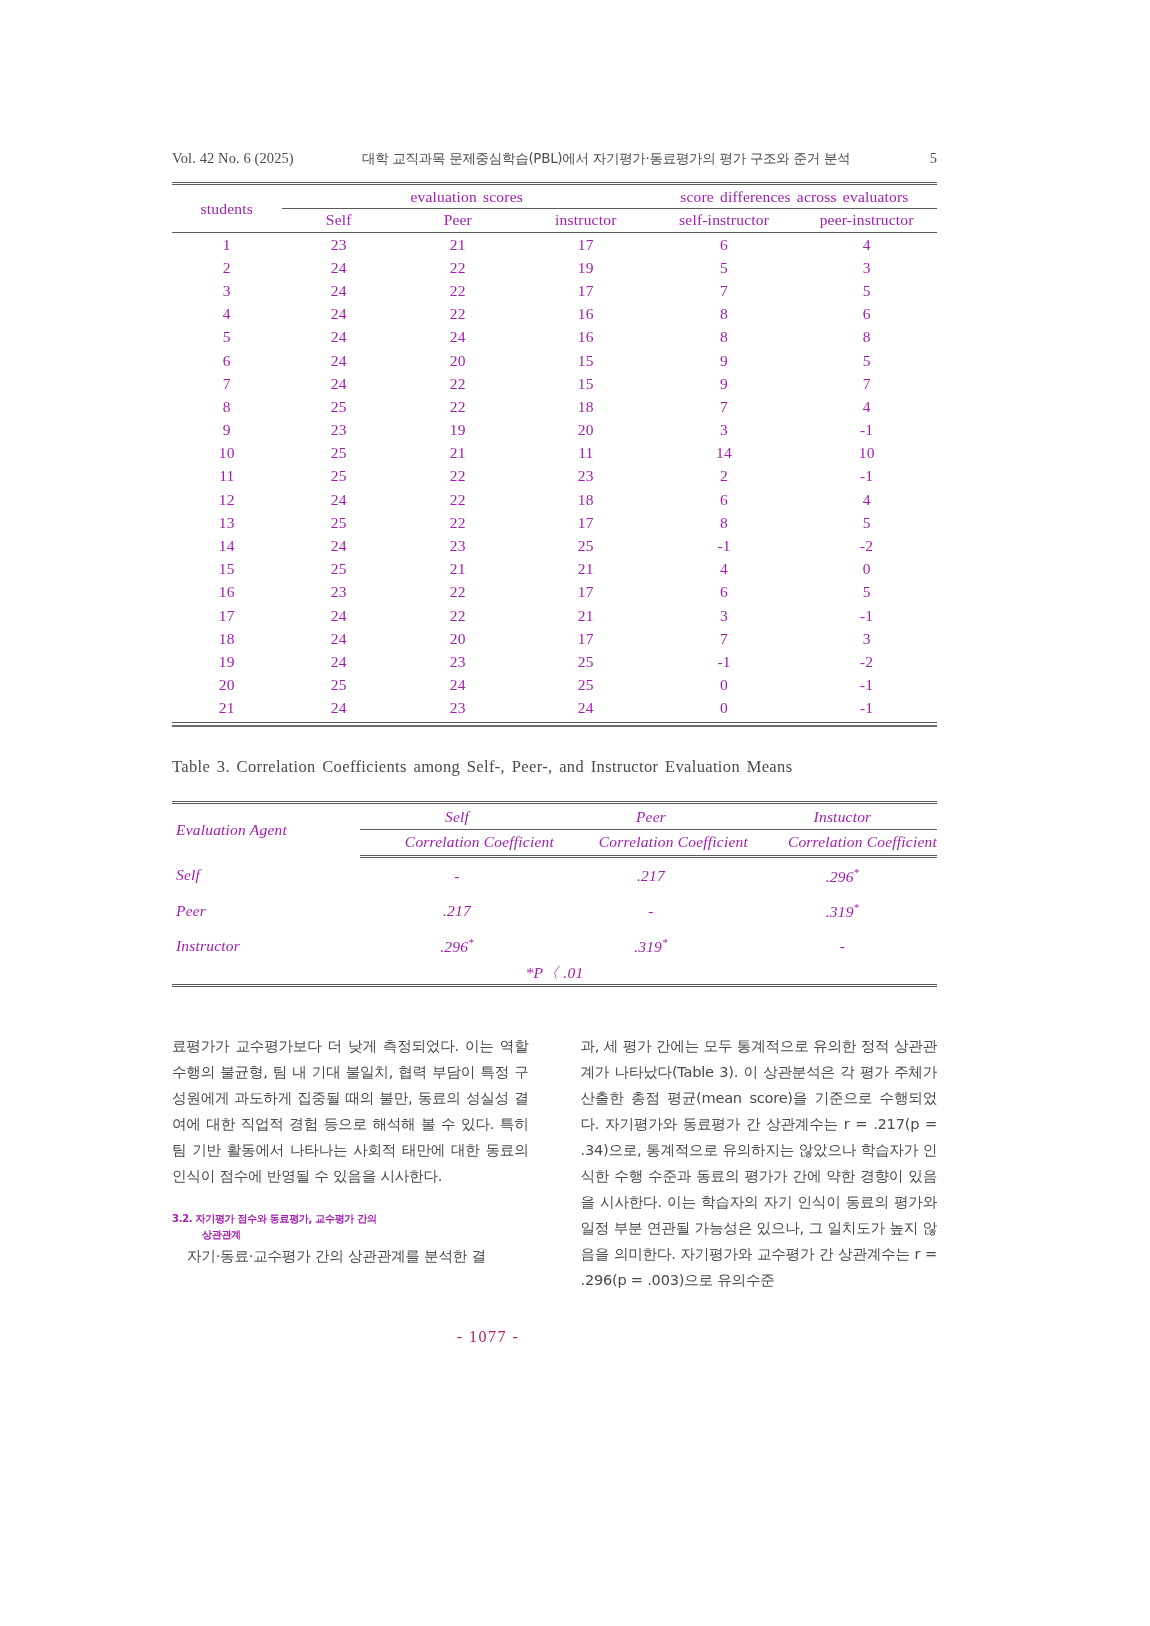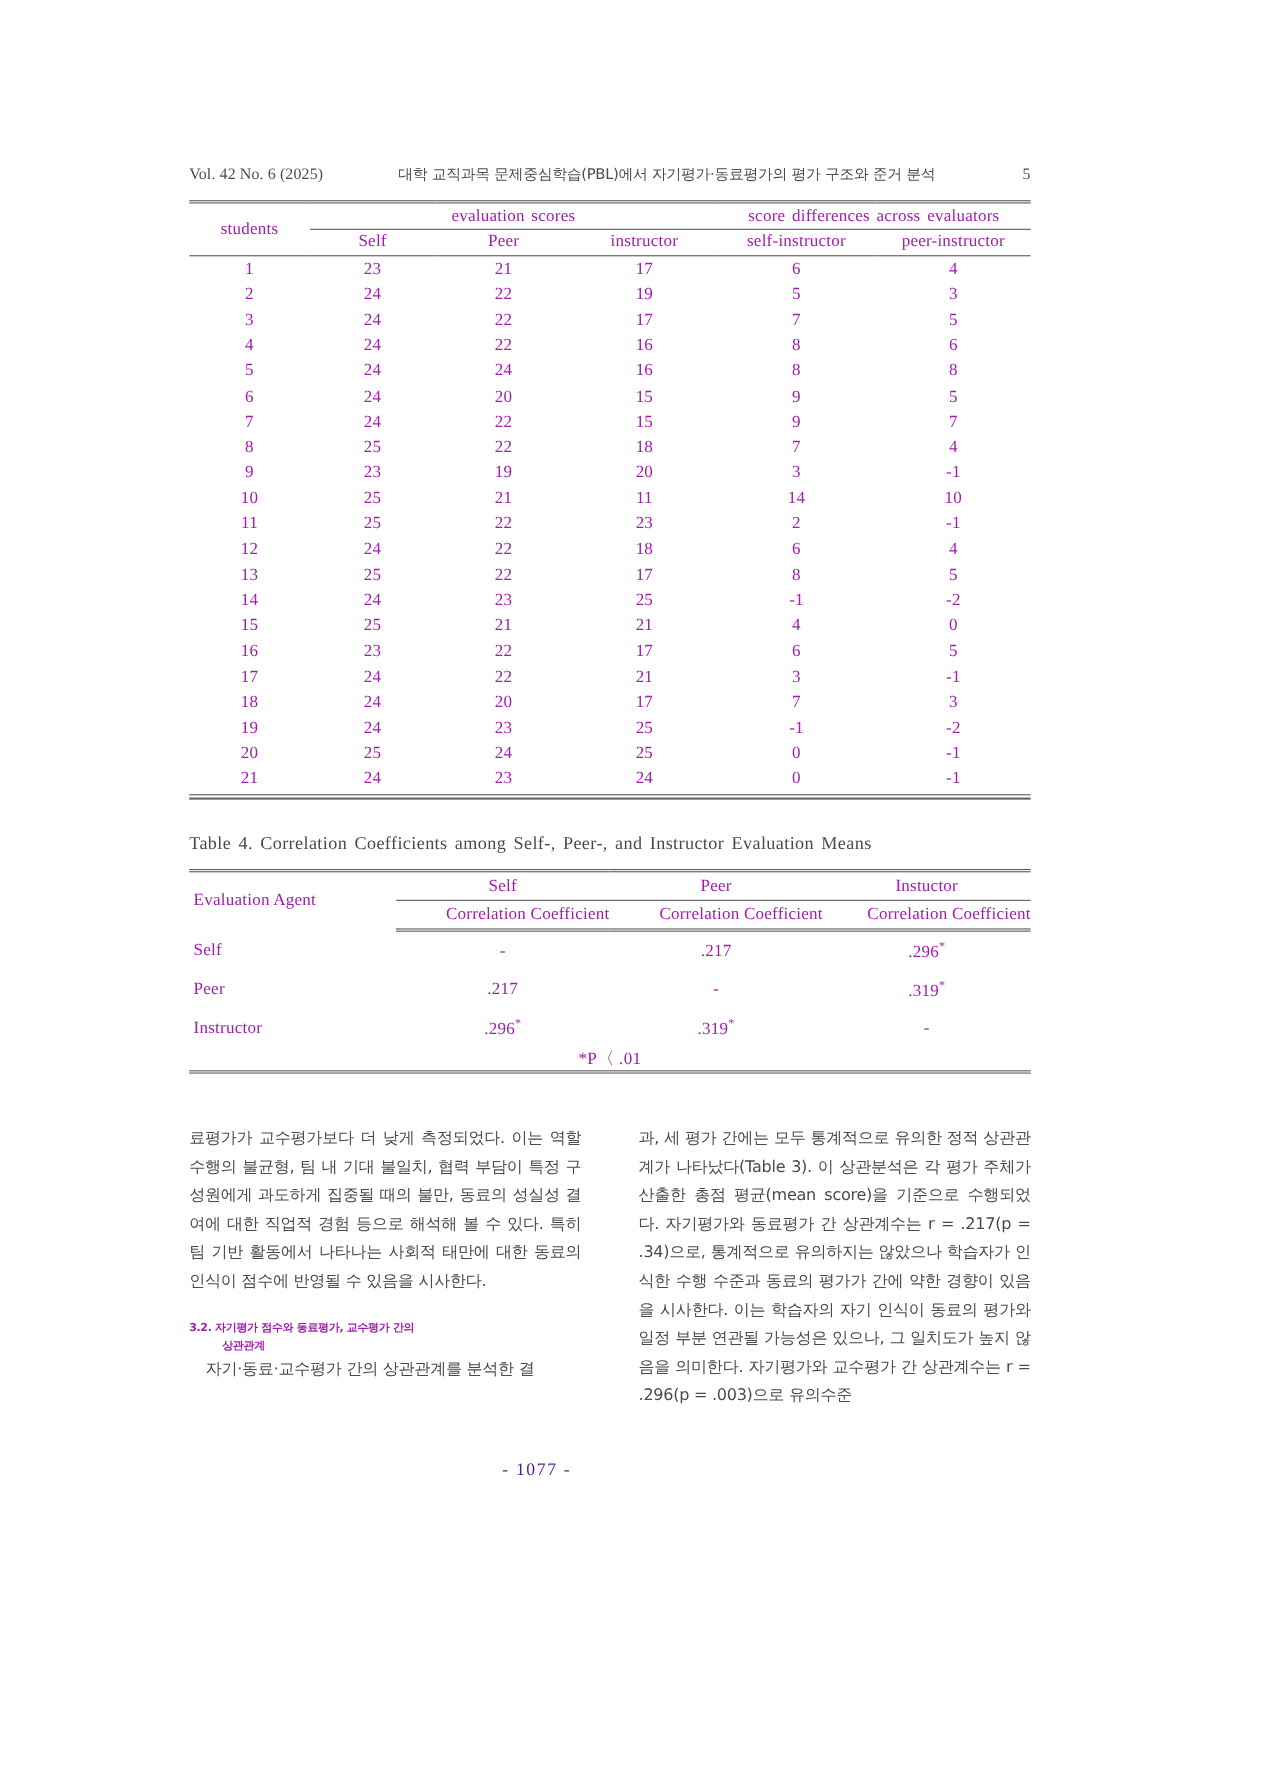--- a/index.html
+++ b/index.html
@@ -91,21 +91,21 @@
 
   
   .t2-bottom {
     border-top: 1px solid #5a5a5a;
     border-bottom: 2px solid #6a6a6a;
     height: 2px;
     margin-top: 2px;
   }
 
   
-  .t3 { margin-top: 10px; }
+  .t3 { margin-top: 21px; font-style: italic; }
   .t3 td, .t3 th { font-size: 15.5px; }
   .t3 .agent-col { text-align: left; padding-left: 4px; width: 185px; }
   .t3 .grp { padding: 4px 0 3px; }
   .t3 .sub { padding: 3px 0 4px; text-align: right; }
   .t3 tbody td { padding: 8px 0 7px; }
   .t3 .star { font-size: 11px; vertical-align: super; }
   .footnote {
     font-size: 14px;
     padding-left: 10px;
     padding-top: 3px;
@@ -143,21 +143,21 @@
   .after-head { margin-top: 4px; }
 
   
   .folio {
     position: absolute;
     left: 0; right: 0;
     top: 1328px;
     text-align: center;
     font-size: 16px;
     letter-spacing: 1.5px;
-    color: #4c1d95;
+    color: #be185d;
     font-family: "Liberation Serif", serif;
   }
 </style>
 </head>
 <body>
 
 <div class="page">
 
   <div class="content">
 
@@ -360,21 +360,21 @@
               <td>24</td>
               <td>0</td>
               <td>-1</td>
             </tr>
           </tbody>
       </table>
       <div class="t2-bottom"></div>
     </div>
 
     <div class="caption tbl3-caption">
-      <span>Table 4. Correlation Coefficients among Self-, Peer-, and Instructor Evaluation Means</span>
+      <span>Table 3. Correlation Coefficients among Self-, Peer-, and Instructor Evaluation Means</span>
     </div>
 
     <table class="acad t3">
       <colgroup>
         <col style="width:185px">
         <col style="width:195px">
         <col style="width:195px">
         <col style="width:190px">
       </colgroup>
       <thead>

